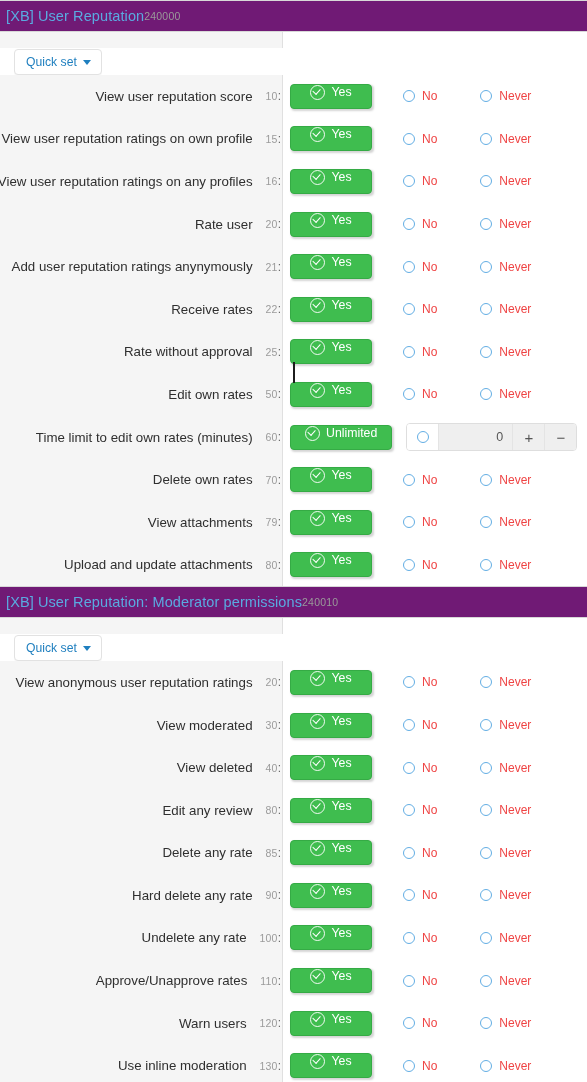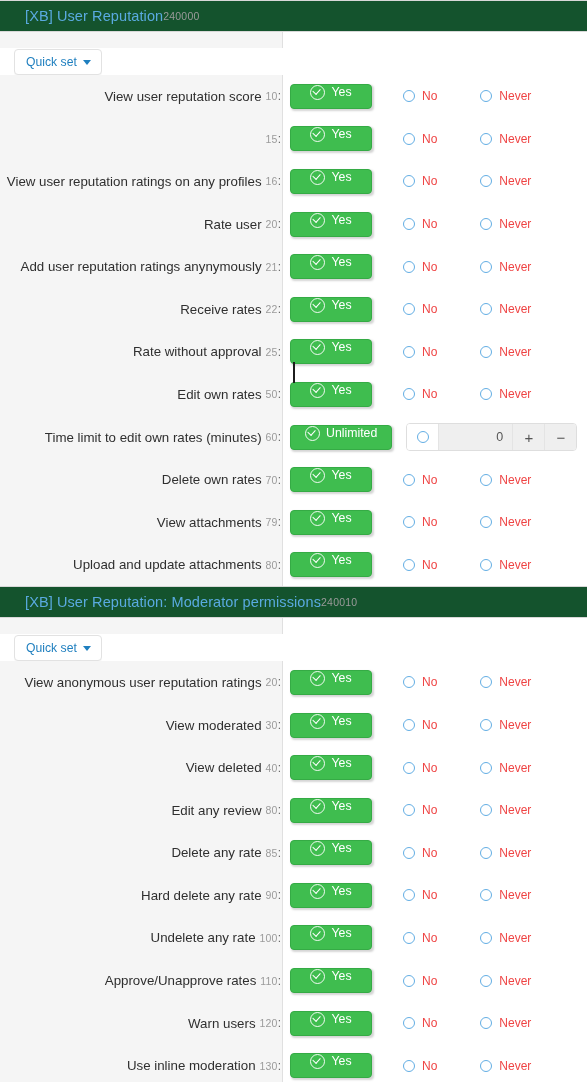--- a/index.html
+++ b/index.html
@@ -25,24 +25,24 @@
   
   .section {
     width: 587px;
     background: #ffffff;
   }
   .section-header {
     height: 32px;
     box-sizing: border-box;
     border-top: 1px solid #d8d8d8;
     border-bottom: 1px solid #d8d8d8;
-    background: #14532d;
+    background: #701a75;
     display: flex;
     align-items: center;
-    padding-left: 25px;
+    padding-left: 6px;
     white-space: nowrap;
   }
   .section-title {
     color: #5aaae0;
     font-size: 14.5px;
     letter-spacing: .1px;
   }
   .section-id {
     color: #9a9a9a;
     font-size: 10.5px;
@@ -74,21 +74,21 @@
     padding-right: 1px;
     white-space: nowrap;
   }
   .label-text {
     font-size: 13.3px;
     color: #2f2f2f;
   }
   .label-id {
     font-size: 10.5px;
     color: #9b9b9b;
-    margin-left: 4px;
+    margin-left: 13px;
     letter-spacing: .2px;
     text-align: right;
   }
   .label-colon {
     font-size: 12px;
     color: #6a6a6a;
   }
 
   .cell-control {
     flex: 1;
@@ -273,20 +273,21 @@
               <span class="radio-label">No</span>
             </label>
             <label class="radio-opt never">
               <span class="radio-dot"></span>
               <span class="radio-label">Never</span>
             </label>
           </div>
         </div>
         <div class="row">
           <div class="cell-label">
+            <span class="label-text">View user reputation ratings on own profile</span>
             <span class="label-id">15</span>
             <span class="label-colon">:</span>
           </div>
           <div class="cell-control">
             <div class="yesbtn">
               <span class="check-ic"></span>
               <span>Yes</span>
             </div>
             <label class="radio-opt no">
               <span class="radio-dot"></span>

